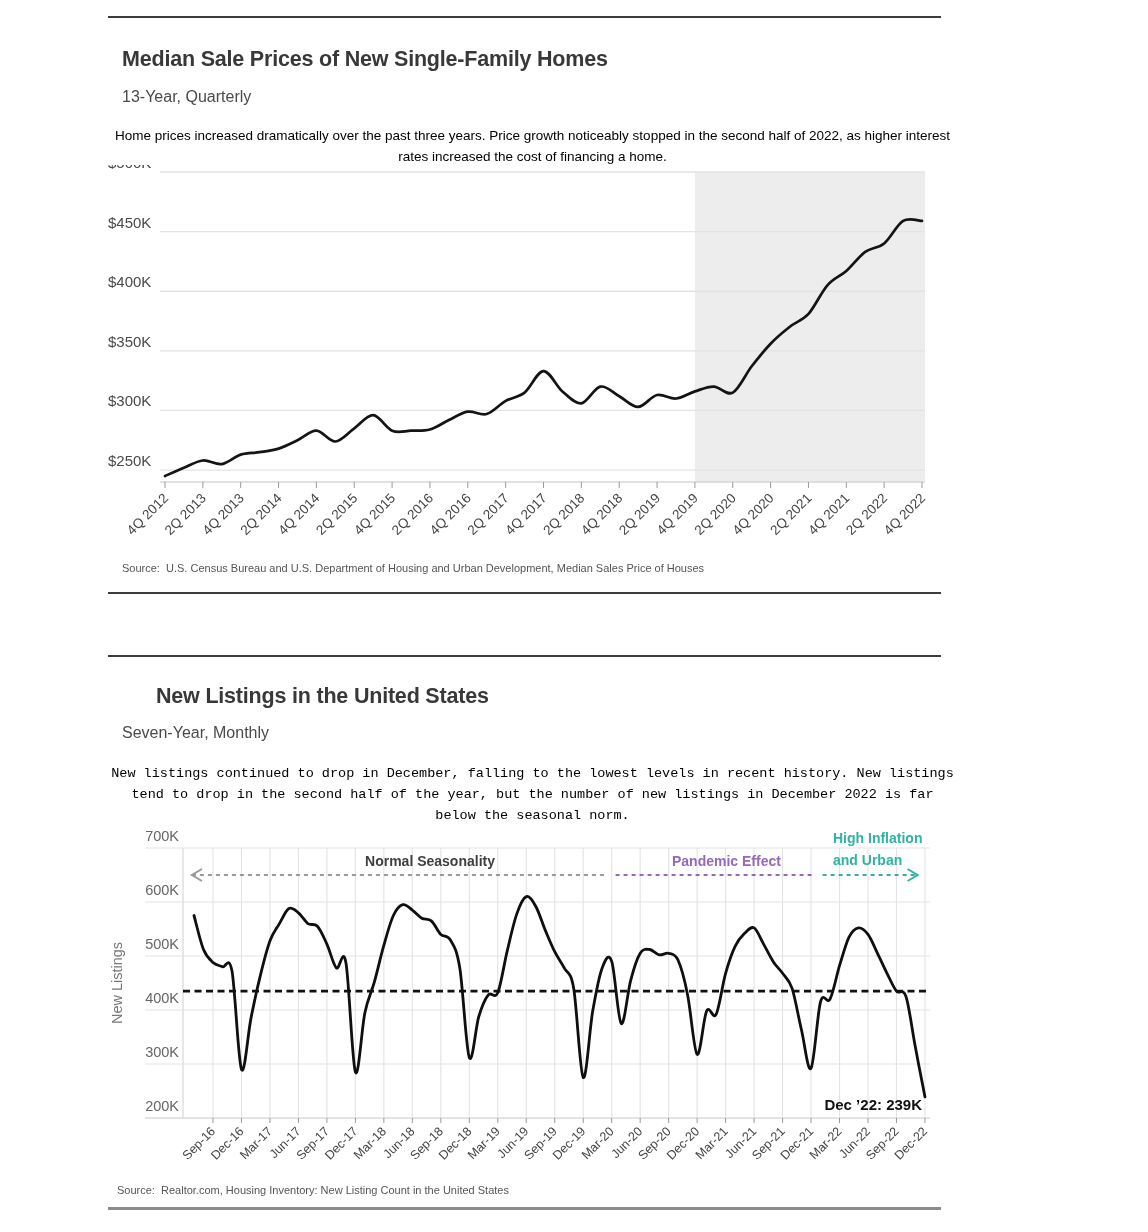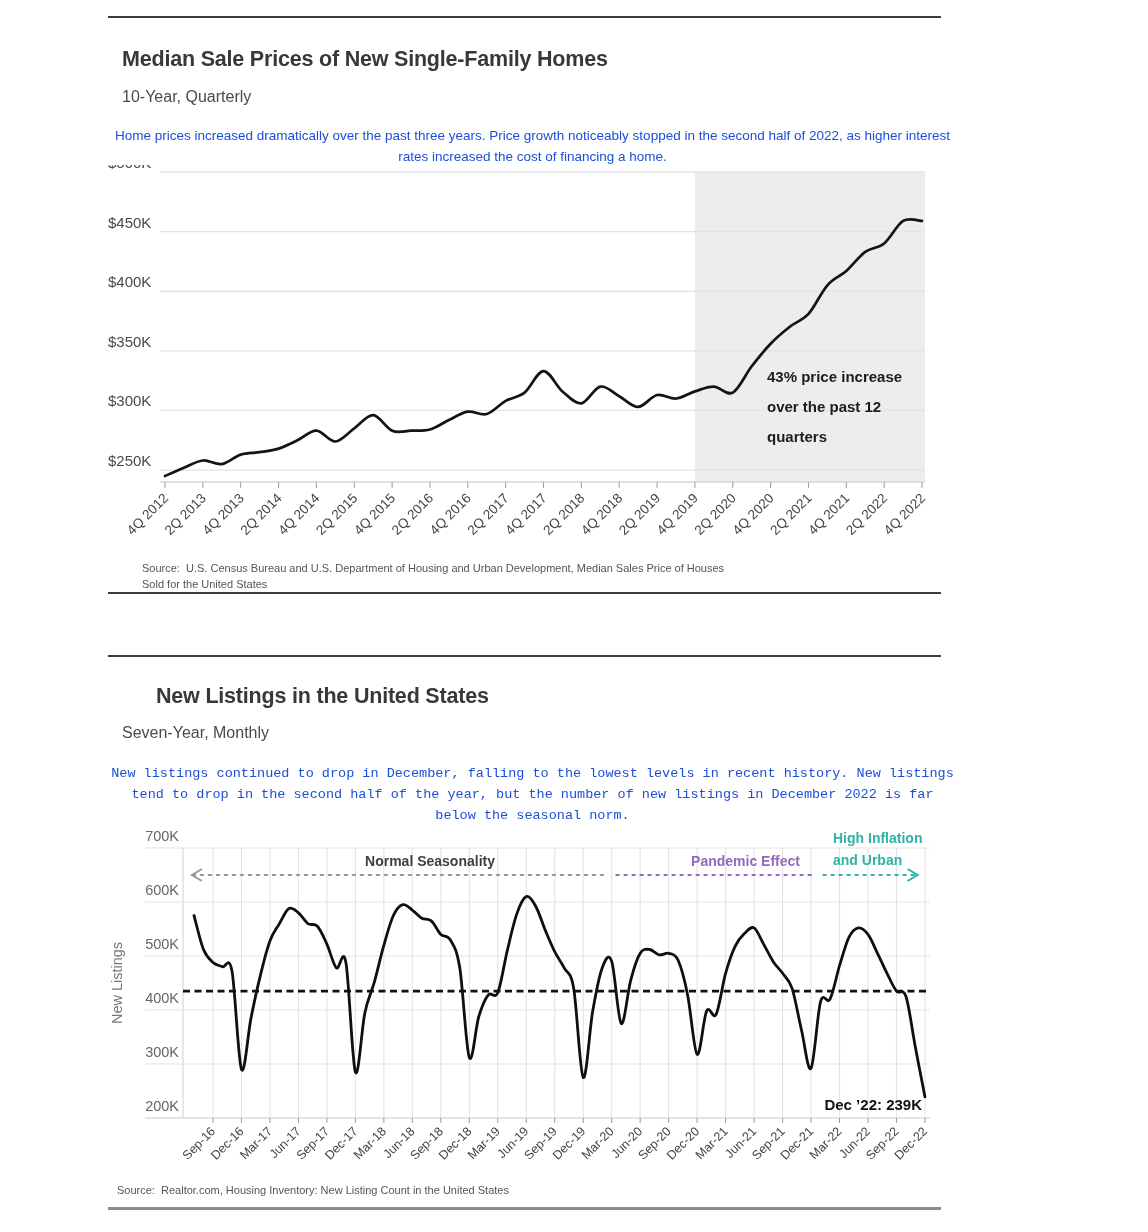--- a/index.html
+++ b/index.html
@@ -1,38 +1,38 @@
 <!DOCTYPE html>
 <html><head>
 <meta charset="utf-8">
 <style>
   html,body{margin:0;padding:0;background:#fff;}
   body{font-family:"Liberation Sans", sans-serif; -webkit-font-smoothing:antialiased;}
   #page{position:relative;width:1148px;height:1228px;background:#fff;overflow:hidden;}
   .rule{position:absolute;background:#3c3c3c;height:2px;width:833px;left:108px;}
   .title{position:absolute;left:122px;font-size:21.5px;font-weight:bold;color:#383838;letter-spacing:-0.2px;}
   .subtitle{position:absolute;left:122px;font-size:16px;color:#4a4a4a;}
-  .desc{position:absolute;left:110px;width:845px;text-align:center;font-size:13.5px;color:#1d4ed8;line-height:21px;}
+  .desc{position:absolute;left:110px;width:845px;text-align:center;font-size:13.5px;color:#000000;line-height:21px;}
   .source{position:absolute;left:122px;font-size:11px;color:#555;line-height:16px;}
   .overlay{position:absolute;pointer-events:none;}
   .chart-svg{position:absolute;}
   #c1-annotation{left:767px;top:362px;width:158px;font-size:15px;font-weight:bold;color:#1c1c1c;line-height:30px;}
   #label-normal{left:300px;top:853px;width:260px;text-align:center;font-size:14px;font-weight:bold;color:#3f3f3f;}
-  #label-pandemic{left:640px;top:853px;width:160px;text-align:right;font-size:14px;font-weight:bold;}
+  #label-pandemic{left:640px;top:853px;width:160px;text-align:left;font-size:14px;font-weight:bold;padding-left:32px;}
   #label-inflation{left:833px;top:827px;width:120px;text-align:left;font-size:14px;font-weight:bold;line-height:22px;}
   #label-dec22{left:790px;top:1096px;width:132px;text-align:right;font-size:15px;font-weight:bold;color:#111;}
 </style>
 </head>
 <body>
 
 <div id="page">
 
   <div class="rule" style="top:16px;"></div>
   <div class="title" style="top:47px;">Median Sale Prices of New Single-Family Homes</div>
-  <div class="subtitle" style="top:88px;">10-Year, Quarterly</div>
+  <div class="subtitle" style="top:88px;">13-Year, Quarterly</div>
   <div class="desc" style="top:125px;">Home prices increased dramatically over the past three years. Price growth noticeably stopped in the second half of 2022, as higher interest rates increased the cost of financing a home.</div>
 
   <svg id="chart1" class="chart-svg" style="left:100px;top:165px;" width="848" height="396" viewBox="0 0 848 396">
       <rect x="594.9" y="7" width="230.10000000000002" height="310" fill="#ededed"></rect>
       <line x1="60" y1="305.0769230769231" x2="825" y2="305.0769230769231" stroke="#e3e3e3" stroke-width="1.3"></line>
       <text x="8" y="301.0769230769231" font-size="15" fill="#4a4a4a">$250K</text>
       <line x1="60" y1="245.46153846153845" x2="825" y2="245.46153846153845" stroke="#e3e3e3" stroke-width="1.3"></line>
       <text x="8" y="241.46153846153845" font-size="15" fill="#4a4a4a">$300K</text>
       <line x1="60" y1="185.84615384615384" x2="825" y2="185.84615384615384" stroke="#e3e3e3" stroke-width="1.3"></line>
       <text x="8" y="181.84615384615384" font-size="15" fill="#4a4a4a">$350K</text>
@@ -123,25 +123,23 @@
       <g transform="translate(788.15,334) rotate(-45)">
         <text x="0" y="0" text-anchor="end" font-size="13.5" fill="#444">2Q 2022</text>
       </g>
       <line x1="822" y1="317" x2="822" y2="323" stroke="#9a9a9a" stroke-width="1"></line>
       <g transform="translate(826,334) rotate(-45)">
         <text x="0" y="0" text-anchor="end" font-size="13.5" fill="#444">4Q 2022</text>
       </g>
       <path d="M65,311.03846153846155C68.2,309.6 77.6,305.3 83.9,302.7C90.2,300.1 96.5,296.1 102.8,295.5C109.2,294.9 115.5,300.1 121.8,299.1C128.1,298.1 134.4,291.6 140.7,289.6C147.0,287.6 153.3,288.2 159.6,287.2C165.9,286.2 172.2,285.6 178.6,283.6C184.9,281.6 191.2,278.3 197.5,275.3C203.8,272.3 210.1,265.5 216.4,265.7C222.7,265.9 229.0,276.9 235.3,276.5C241.6,276.1 247.9,267.7 254.3,263.3C260.6,259.0 266.9,249.8 273.2,250.2C279.5,250.6 285.8,263.1 292.1,265.7C298.4,268.3 304.7,265.9 311.0,265.7C317.3,265.5 323.6,266.3 329.9,264.5C336.3,262.8 342.6,258.0 348.9,255.0C355.2,252.0 361.5,247.6 367.8,246.7C374.1,245.7 380.4,250.8 386.7,249.0C393.0,247.3 399.3,239.5 405.7,235.9C412.0,232.3 418.3,232.5 424.6,227.6C430.9,222.6 437.2,206.3 443.5,206.1C449.8,205.9 456.1,221.0 462.4,226.4C468.7,231.8 475.0,239.1 481.4,238.3C487.7,237.5 494.0,222.8 500.3,221.6C506.6,220.4 512.9,227.8 519.2,231.2C525.5,234.5 531.8,242.1 538.1,241.9C544.4,241.7 550.7,231.4 557.0,230.0C563.4,228.6 569.7,234.1 576.0,233.5C582.3,232.9 588.6,228.4 594.9,226.4C601.2,224.4 607.5,221.4 613.8,221.6C620.1,221.8 626.4,231.0 632.8,227.6C639.1,224.2 645.4,209.5 651.7,201.3C658.0,193.2 664.3,185.3 670.6,178.7C676.9,172.1 683.2,167.0 689.5,162.0C695.8,157.0 702.1,155.8 708.5,148.9C714.8,141.9 721.1,127.4 727.4,120.3C733.7,113.1 740.0,111.5 746.3,106.0C752.6,100.4 758.9,91.5 765.2,86.9C771.5,82.3 777.8,83.7 784.1,78.5C790.5,73.4 796.8,59.7 803.1,55.9C809.4,52.1 818.8,55.9 822.0,55.9" fill="none" stroke="#141414" stroke-width="2.7" stroke-linecap="round"></path>
     </svg>
 
-  <div id="c1-annotation" class="overlay">43% price increase over the past 12 quarters</div>
-
-  <div class="source" style="top:560px;margin-left:20px;">
+
+  <div class="source" style="top:560px;">
     <div>Source:&nbsp; U.S. Census Bureau and U.S. Department of Housing and Urban Development, Median Sales Price of Houses</div>
-    <div>Sold for the United States</div>
   </div>
   <div class="rule" style="top:592px;"></div>
 
   <div class="rule" style="top:655px;"></div>
   <div class="title" style="top:684px;margin-left:34px;">New Listings in the United States</div>
   <div class="subtitle" style="top:724px;">Seven-Year, Monthly</div>
   <div class="desc" style="top:763px;font-family:Liberation Mono, monospace;">New listings continued to drop in December, falling to the lowest levels in recent history. New listings tend to drop in the second half of the year, but the number of new listings in December 2022 is far below the seasonal norm.</div>
 
   <svg id="chart2" class="chart-svg" style="left:100px;top:810px;" width="848" height="372" viewBox="0 0 848 372">
       <line x1="112.986" y1="38" x2="112.986" y2="308" stroke="#e3e3e3" stroke-width="1.1"></line>

